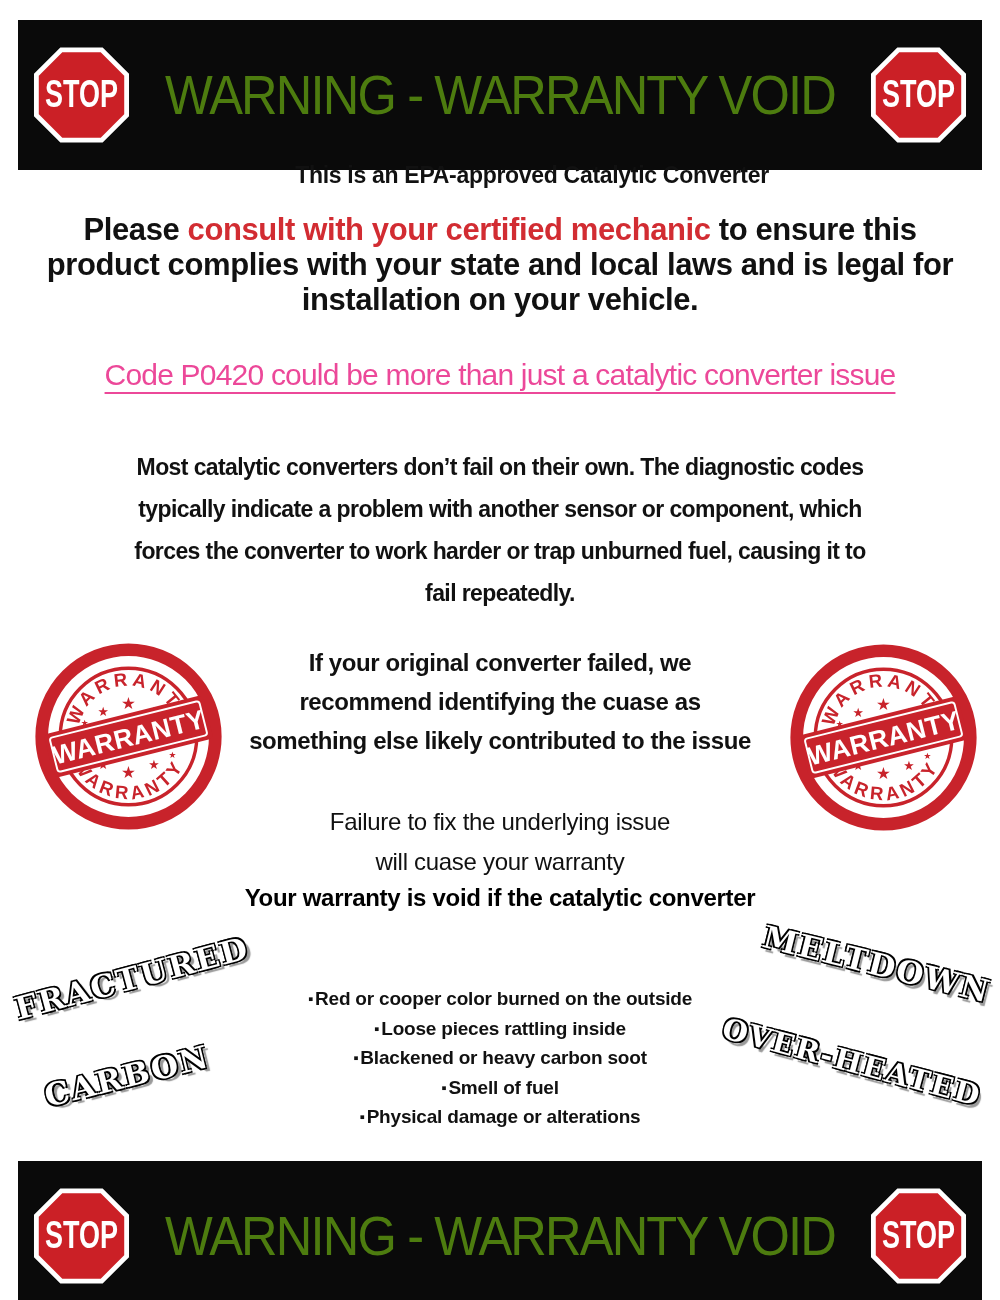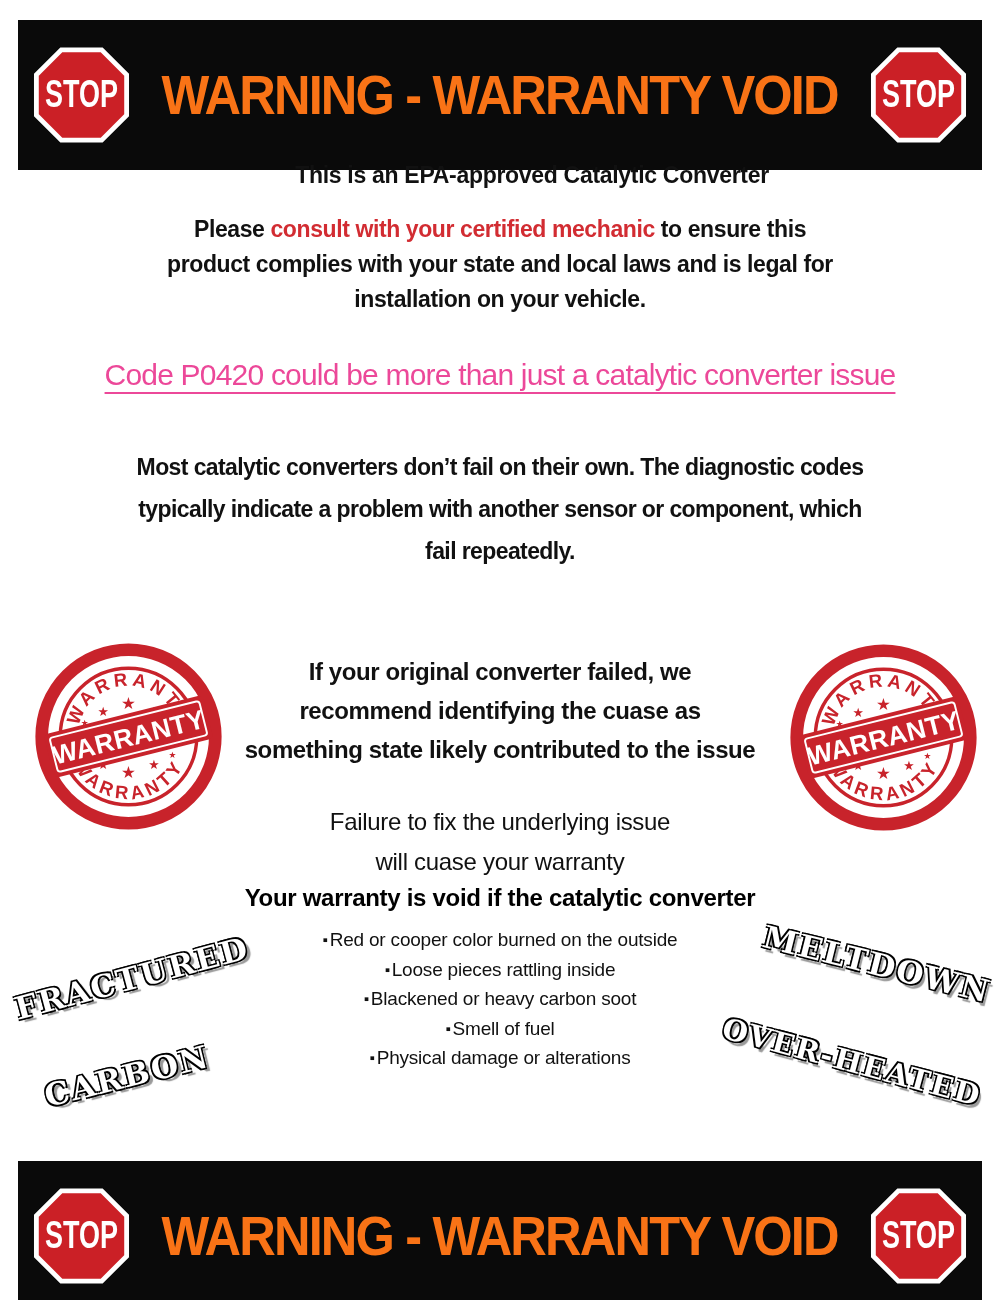--- a/index.html
+++ b/index.html
@@ -9,43 +9,43 @@
   }
   
   .banner{
     position:absolute; left:18px; width:964px; height:150px; background:#0a0a0a;
     display:flex; align-items:center; justify-content:flex-start;
     padding:0 14px; box-sizing:border-box;
   }
   .banner.top{top:20px;}
   .banner.bottom{top:1161px;}
   .banner-title{
-    flex:1; text-align:center; color:#f97316; font-weight:bold;
+    flex:1; text-align:center; color:#4d7c0f; font-weight:normal;
     font-size:55px; letter-spacing:-2px; white-space:nowrap;
   }
   .banner-title>span{display:inline-block; transform:scaleX(0.92);}
   .stop-sign{width:99px; height:96px; flex:0 0 auto;}
   .stop-text{fill:#ffffff; font-weight:bold; font-family:"Liberation Sans",sans-serif;}
   
   .tc{position:absolute; left:0; width:1000px; text-align:center;}
   .line{white-space:nowrap;}
   .intro-title{top:162px; font-size:23px; font-weight:bold; letter-spacing:-0.3px;margin-left:32px;}
-  .consult{top:212px; font-size:23px; font-weight:bold; line-height:35px; letter-spacing:-0.4px;}
+  .consult{top:212px; font-size:31px; font-weight:bold; line-height:35px; letter-spacing:-0.4px;}
   .red-inline{color:#d22c32;}
   .heading-red{
     top:358px; font-size:30px; color:#ec4899; letter-spacing:-0.8px; font-weight:normal;
   }
   .heading-red .line{
     text-decoration:underline; text-decoration-thickness:2px; text-underline-offset:7px;
   }
   .body-para{top:446px; font-size:23px; font-weight:bold; line-height:42px; letter-spacing:-0.6px;}
-  .middle-para{top:643px; font-size:24px; font-weight:bold; line-height:39px; letter-spacing:-0.4px;margin-top:9px;}
+  .middle-para{top:643px; font-size:24px; font-weight:bold; line-height:39px; letter-spacing:-0.4px;}
   .failure{top:802px; font-size:24px; font-weight:normal; line-height:40px; letter-spacing:-0.3px;}
   .void-notice{top:878px; font-size:24px; font-weight:bold; line-height:40px; color:#000000; letter-spacing:-0.3px;}
-  .bullets{top:925px; font-size:19px; font-weight:normal; line-height:29.5px; letter-spacing:-0.2px;text-align:center;}
+  .bullets{top:984px; font-size:19px; font-weight:bold; line-height:29.5px; letter-spacing:-0.2px;text-align:center;}
   .bullet-glyph{font-size:15px; margin-right:2px; vertical-align:1px;}
   
   .stamp{position:absolute; width:195px; height:195px;}
   .stamp.left{left:31px; top:639px;}
   .stamp.right{left:786px; top:640px;}
   .arc-text{
     font-family:"Liberation Sans",sans-serif; font-weight:bold; font-size:19px;
     fill:#c8232b; letter-spacing:4px;
   }
   .ribbon-word{
@@ -94,20 +94,21 @@
     <div class="line">installation on your vehicle.</div>
   </div>
 
   <div class="tc heading-red">
     <span class="line">Code P0420 could be more than just a catalytic converter issue</span>
   </div>
 
   <div class="tc body-para">
     <div class="line">Most catalytic converters don’t fail on their own. The diagnostic codes</div>
     <div class="line">typically indicate a problem with another sensor or component, which</div>
+    <div class="line">forces the converter to work harder or trap unburned fuel, causing it to</div>
     <div class="line">fail repeatedly.</div>
   </div>
 
   <svg class="stamp left" viewBox="0 0 200 200">
     <defs>
       <path id="p1t" d="M 48,100 A 52,52 0 0 1 152,100"></path>
       <path id="p1b" d="M 36,100 A 64,64 0 0 0 164,100"></path>
     </defs>
     <circle cx="100" cy="100" r="89" fill="none" stroke="#c8232b" stroke-width="13"></circle>
     <circle cx="100" cy="100" r="70" fill="none" stroke="#c8232b" stroke-width="3.5"></circle>
@@ -152,21 +153,21 @@
     <g transform="rotate(-14 100 100)">
       <rect x="16" y="77" width="168" height="46" rx="5" fill="#c8232b"></rect>
       <rect x="21" y="82" width="158" height="36" rx="3" fill="none" stroke="#ffffff" stroke-width="2"></rect>
       <text x="100" y="110" text-anchor="middle" class="ribbon-word">WARRANTY</text>
     </g>
   </svg>
 
   <div class="tc middle-para">
     <div class="line">If your original converter failed, we</div>
     <div class="line">recommend identifying the cuase as</div>
-    <div class="line">something state likely contributed to the issue</div>
+    <div class="line">something else likely contributed to the issue</div>
   </div>
 
   <div class="tc failure">
     <div class="line">Failure to fix the underlying issue</div>
     <div class="line">will cuase your warranty</div>
   </div>
 
   <div class="tc void-notice">
     <div class="line">Your warranty is void if the catalytic converter</div>
   </div>

